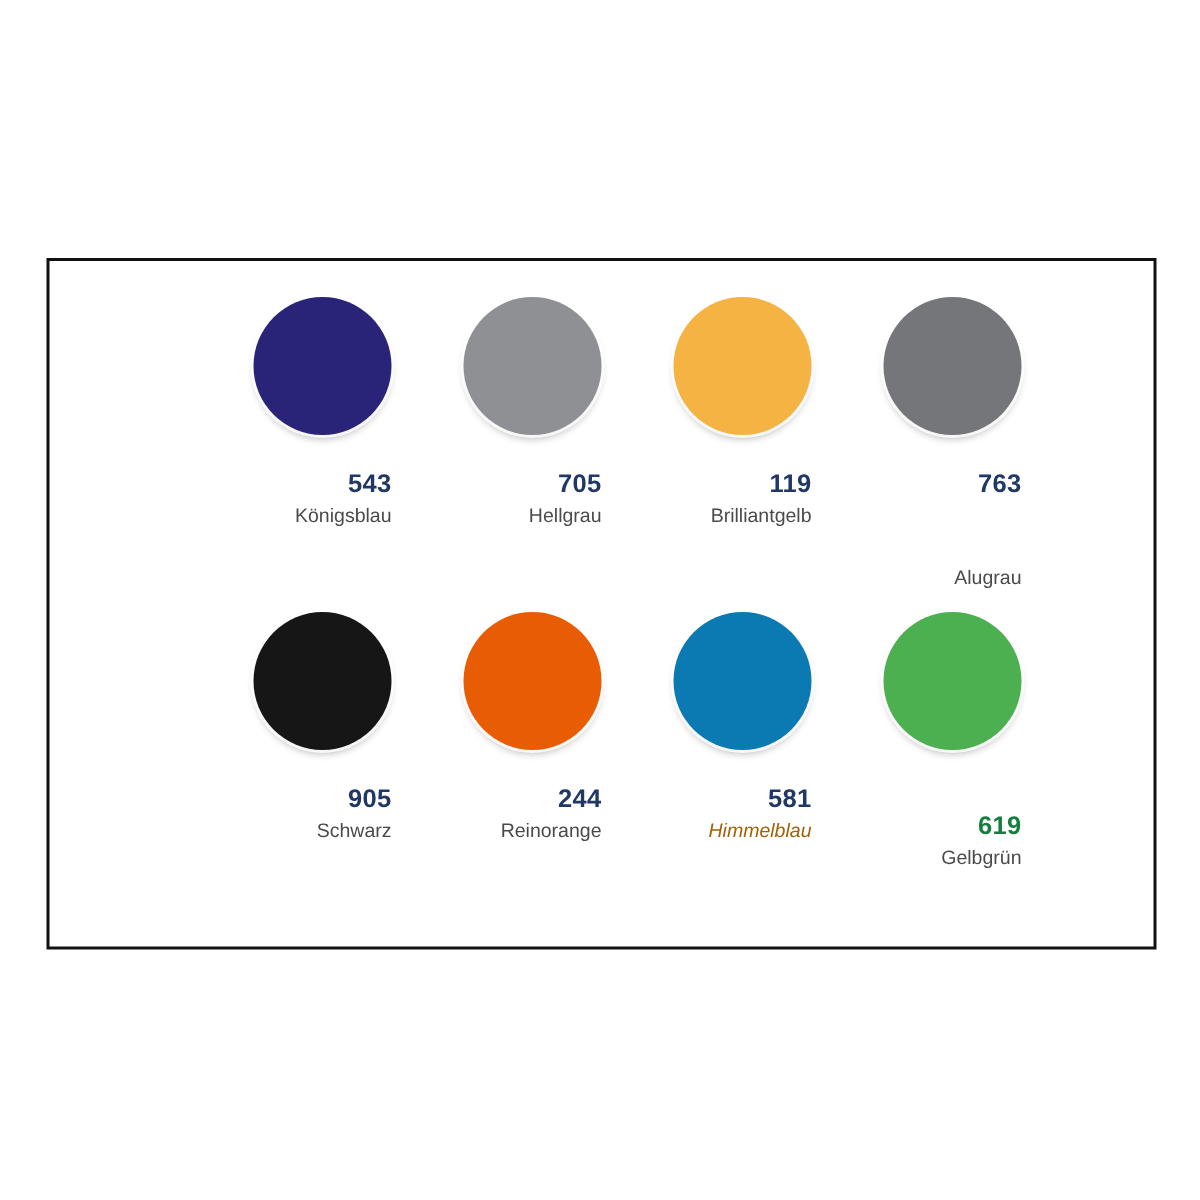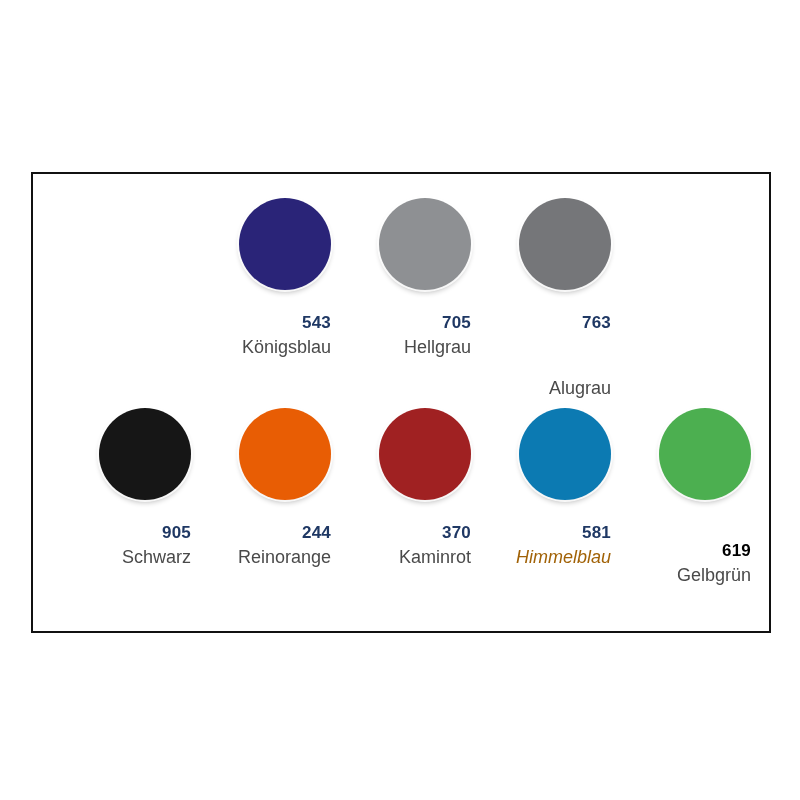--- a/index.html
+++ b/index.html
@@ -76,21 +76,21 @@
     margin-top: 22px;
     font-size: 17px;
     font-weight: bold;
     color: #1f3864;
     letter-spacing: 0.2px;
     line-height: 1.25;
   }
 
   .swatch-name {
     margin-top: 3px;
-    font-size: 18px;
+    font-size: 13px;
     font-weight: normal;
     color: #4a4a4a;
     line-height: 1.25;
     white-space: nowrap;
   }
 </style>
 </head>
 <body style="background: rgb(255, 255, 255);">
 
 <div id="color-chart-frame" style="border-color: rgb(17, 17, 17); background: rgb(255, 255, 255);">
@@ -106,20 +106,27 @@
       </div>
       <div class="swatch-cell">
         <div class="swatch-disc-wrap">
           <div class="swatch-disc" style="background: rgb(142, 144, 147);"></div>
         </div>
         <div class="swatch-code" style="color: rgb(31, 56, 100);">705</div>
         <div class="swatch-name" style="color: rgb(74, 74, 74);">Hellgrau</div>
       </div>
       <div class="swatch-cell">
         <div class="swatch-disc-wrap">
+          <div class="swatch-disc" style="background: rgb(245, 179, 67);"></div>
+        </div>
+        <div class="swatch-code" style="color: rgb(31, 56, 100);">119</div>
+        <div class="swatch-name" style="color: rgb(74, 74, 74);">Brilliantgelb</div>
+      </div>
+      <div class="swatch-cell">
+        <div class="swatch-disc-wrap">
           <div class="swatch-disc" style="background: rgb(117, 118, 121);"></div>
         </div>
         <div class="swatch-code" style="color: rgb(31, 56, 100);">763</div>
         <div class="swatch-name" style="color: rgb(74, 74, 74); margin-top: 44px;">Alugrau</div>
       </div>
     </div>
 
     <div class="swatch-row">
       <div class="swatch-cell">
         <div class="swatch-disc-wrap">
@@ -130,35 +137,28 @@
       </div>
       <div class="swatch-cell">
         <div class="swatch-disc-wrap">
           <div class="swatch-disc" style="background: rgb(232, 93, 4);"></div>
         </div>
         <div class="swatch-code" style="color: rgb(31, 56, 100);">244</div>
         <div class="swatch-name" style="color: rgb(74, 74, 74);">Reinorange</div>
       </div>
       <div class="swatch-cell">
         <div class="swatch-disc-wrap">
-          <div class="swatch-disc" style="background: rgb(160, 33, 34);"></div>
-        </div>
-        <div class="swatch-code" style="color: rgb(31, 56, 100);">370</div>
-        <div class="swatch-name" style="color: rgb(74, 74, 74);">Kaminrot</div>
-      </div>
-      <div class="swatch-cell">
-        <div class="swatch-disc-wrap">
           <div class="swatch-disc" style="background: rgb(12, 122, 178);"></div>
         </div>
         <div class="swatch-code" style="color: rgb(31, 56, 100);">581</div>
         <div class="swatch-name" style="color: #a16207; font-style: italic;">Himmelblau</div>
       </div>
       <div class="swatch-cell">
         <div class="swatch-disc-wrap">
           <div class="swatch-disc" style="background: rgb(76, 175, 80);"></div>
         </div>
-        <div class="swatch-code" style="color: #000000; margin-top: 40px;">619</div>
+        <div class="swatch-code" style="color: #15803d; margin-top: 40px;">619</div>
         <div class="swatch-name" style="color: rgb(74, 74, 74);">Gelbgrün</div>
       </div>
     </div>
 
   </div>
 </div>
 
 </body></html>

